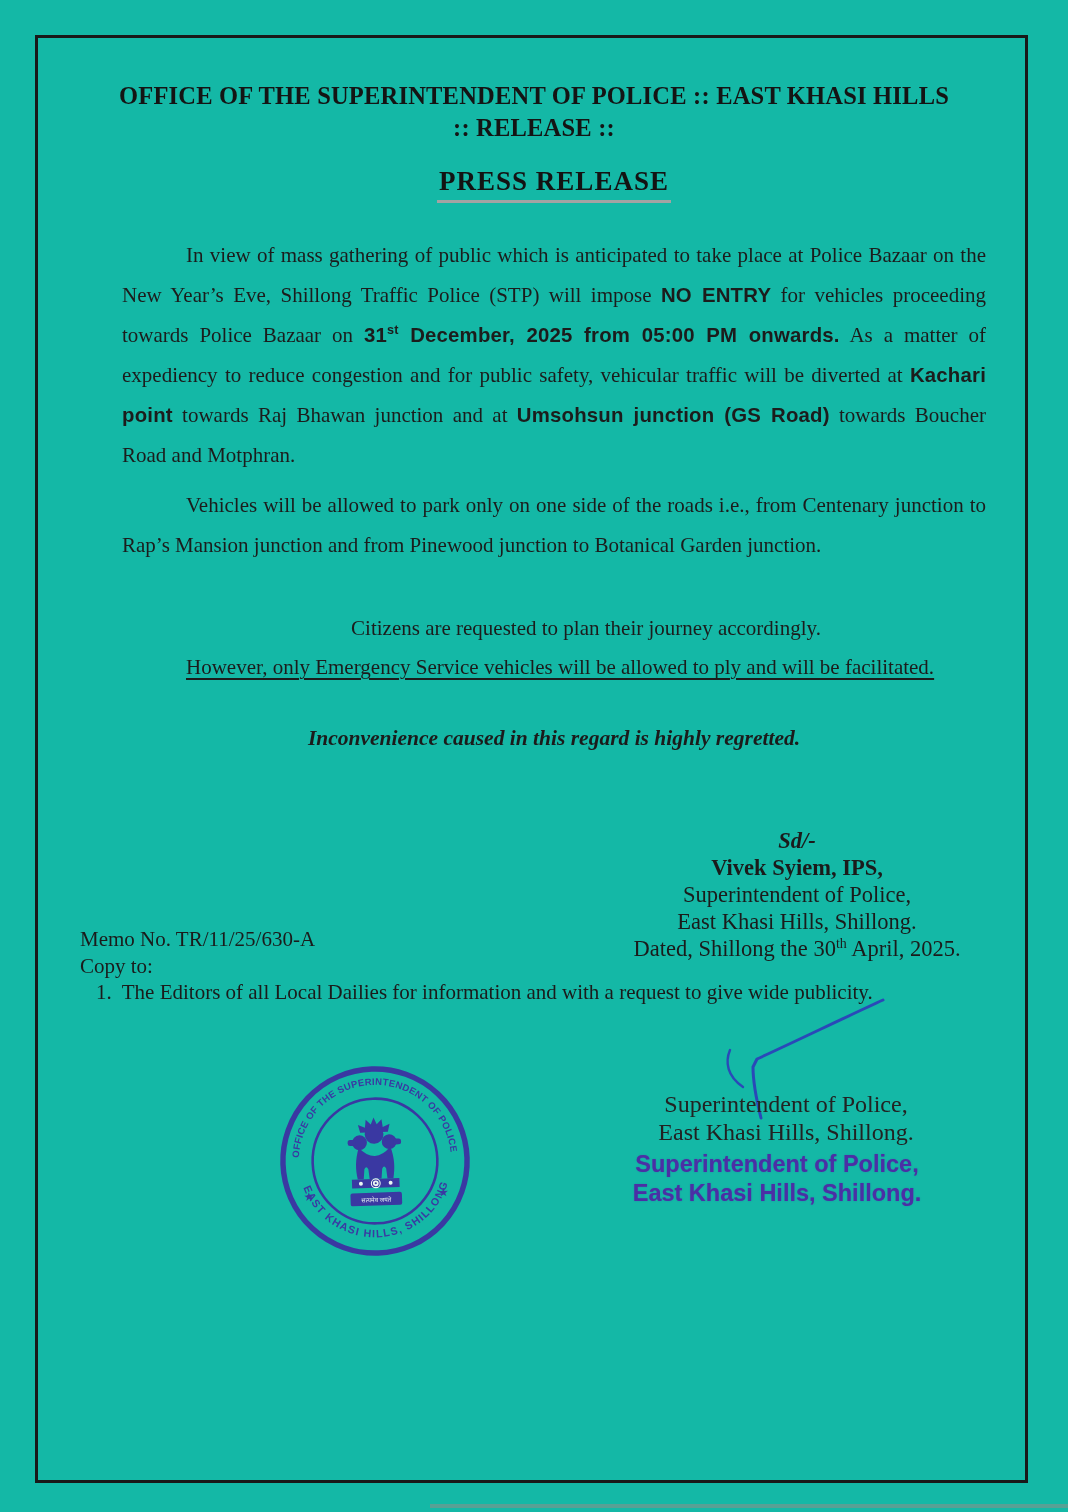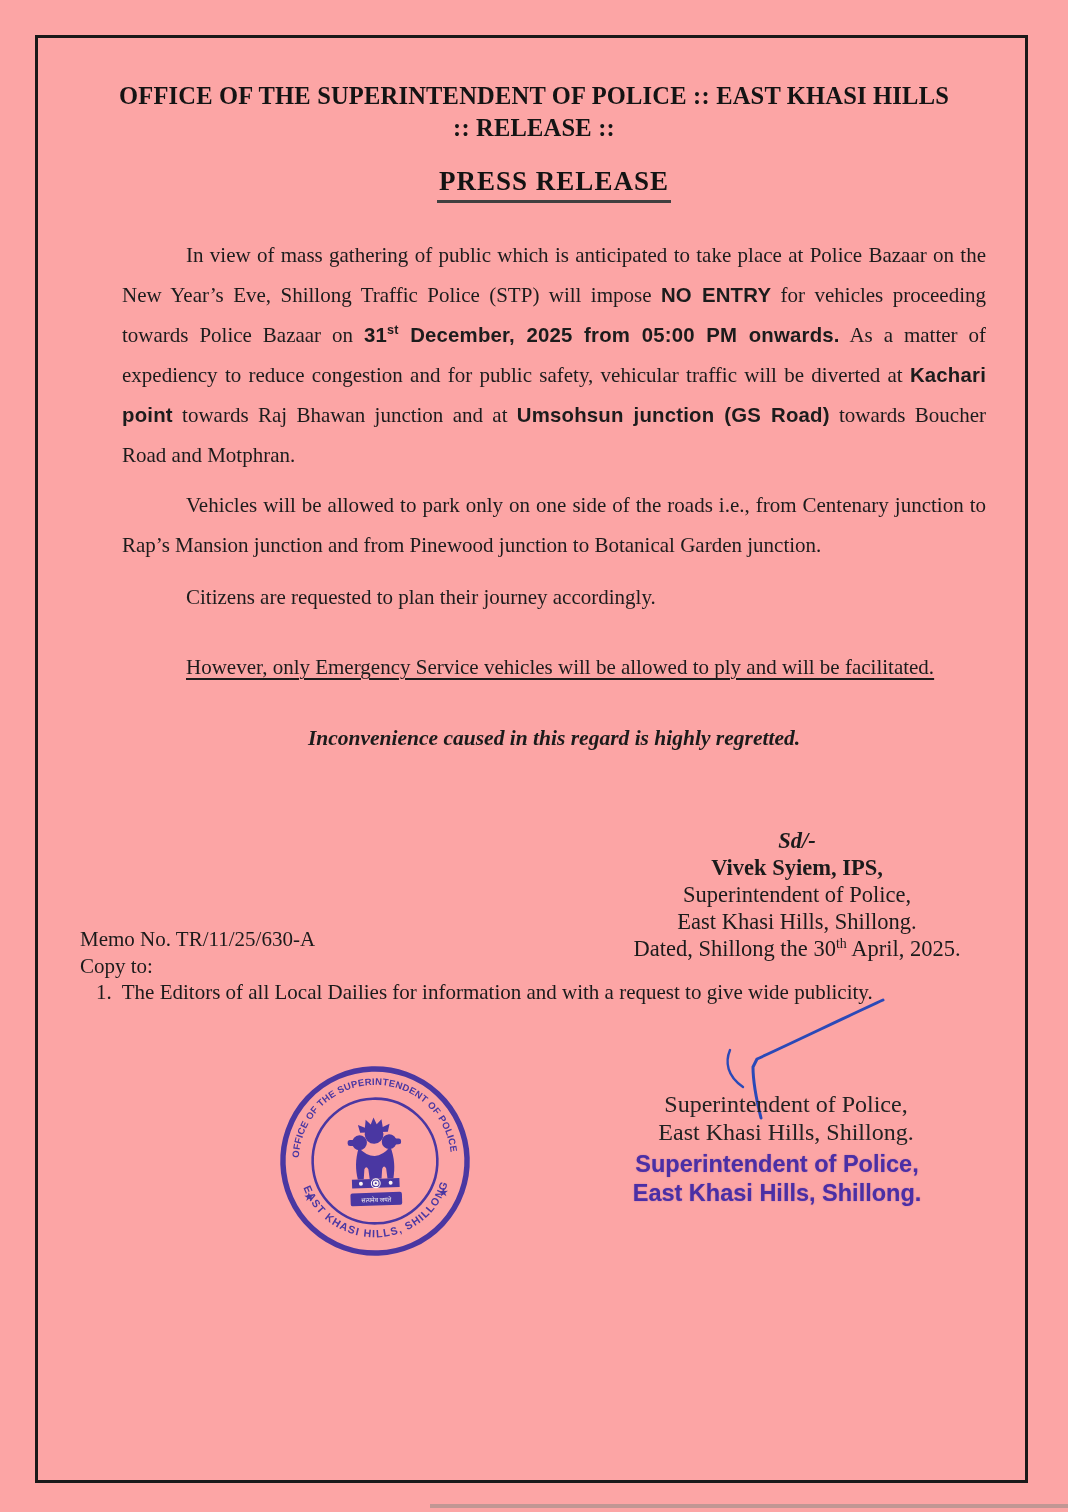--- a/index.html
+++ b/index.html
@@ -1,33 +1,33 @@
 <!DOCTYPE html>
 <html><head>
 <meta charset="utf-8">
 <style>
   html,body{margin:0;padding:0;background:#f3f2ef;}
   .sheet{
     position:relative;width:1068px;height:1512px;margin:0 auto;
-    background:#fca5a5;overflow:hidden;
+    background:#14b8a6;overflow:hidden;
     font-family:"Liberation Serif", serif;color:#1d1d1d;
   }
   .border-frame{
     position:absolute;left:35px;top:35px;width:993px;height:1448px;
     border:3px solid #191919;box-sizing:border-box;
   }
   .header-block{
     position:absolute;left:60px;top:80px;width:948px;
     text-align:center;font-weight:bold;font-size:24.5px;line-height:32px;
     letter-spacing:.2px;color:#141414;
   }
   .title-wrap{position:absolute;left:122px;top:166px;width:864px;text-align:center;}
   .press-title{
     display:inline-block;font-weight:bold;font-size:27px;letter-spacing:1px;
-    border-bottom:3px solid #404040;padding:0 2px 3px 2px;color:#131313;
+    border-bottom:3px solid #a3a3a3;padding:0 2px 3px 2px;color:#131313;
   }
   .body-para{
     position:absolute;left:122px;width:864px;margin:0;
     font-size:21px;line-height:40px;text-align:justify;color:#1c1c1c;
   }
   .indent{text-indent:64px;}
   .bsans{font-family:"Liberation Sans",sans-serif;font-weight:700;font-size:.97em;letter-spacing:.2px;}
   .sup{vertical-align:super;font-size:.62em;line-height:0;}
   .oneline{white-space:nowrap;text-align:left;}
   .uline{text-decoration:underline;text-underline-offset:4px;}
@@ -80,21 +80,21 @@
   </div>
 
   <div class="title-wrap">
     <span class="press-title">PRESS RELEASE</span>
   </div>
 
   <p class="body-para indent" style="top:235px;"><span>In view of mass gathering of public which is anticipated to take place at Police Bazaar on the New Year’s Eve, Shillong Traffic Police (STP) will impose </span><span class="bsans">NO ENTRY</span><span> for vehicles proceeding towards Police Bazaar on </span><span class="bsans"><span>31</span><span class="sup">st</span><span> December, 2025 from 05:00 PM onwards.</span></span><span> As a matter of expediency to reduce congestion and for public safety, vehicular traffic will be diverted at </span><span class="bsans">Kachari point</span><span> towards Raj Bhawan junction and at </span><span class="bsans">Umsohsun junction (GS Road)</span><span> towards Boucher Road and Motphran.</span></p>
 
   <p class="body-para indent" style="top:485px;">Vehicles will be allowed to park only on one side of the roads i.e., from Centenary junction to Rap’s Mansion junction and from Pinewood junction to Botanical Garden junction.</p>
 
-  <p class="body-para indent oneline" style="top:577px;">Citizens are requested to plan their journey accordingly.</p>
+  <p class="body-para indent oneline" style="top:608px;text-align:center;">Citizens are requested to plan their journey accordingly.</p>
 
   <p class="body-para indent oneline" style="top:647px;"><span class="uline">However, only Emergency Service vehicles will be allowed to ply and will be facilitated.</span></p>
 
   <p class="note-italic">Inconvenience caused in this regard is highly regretted.</p>
 
   <div class="signoff">
     <div class="sd">Sd/-</div>
     <div class="name">Vivek Syiem, IPS,</div>
     <div>Superintendent of Police,</div>
     <div>East Khasi Hills, Shillong.</div>

